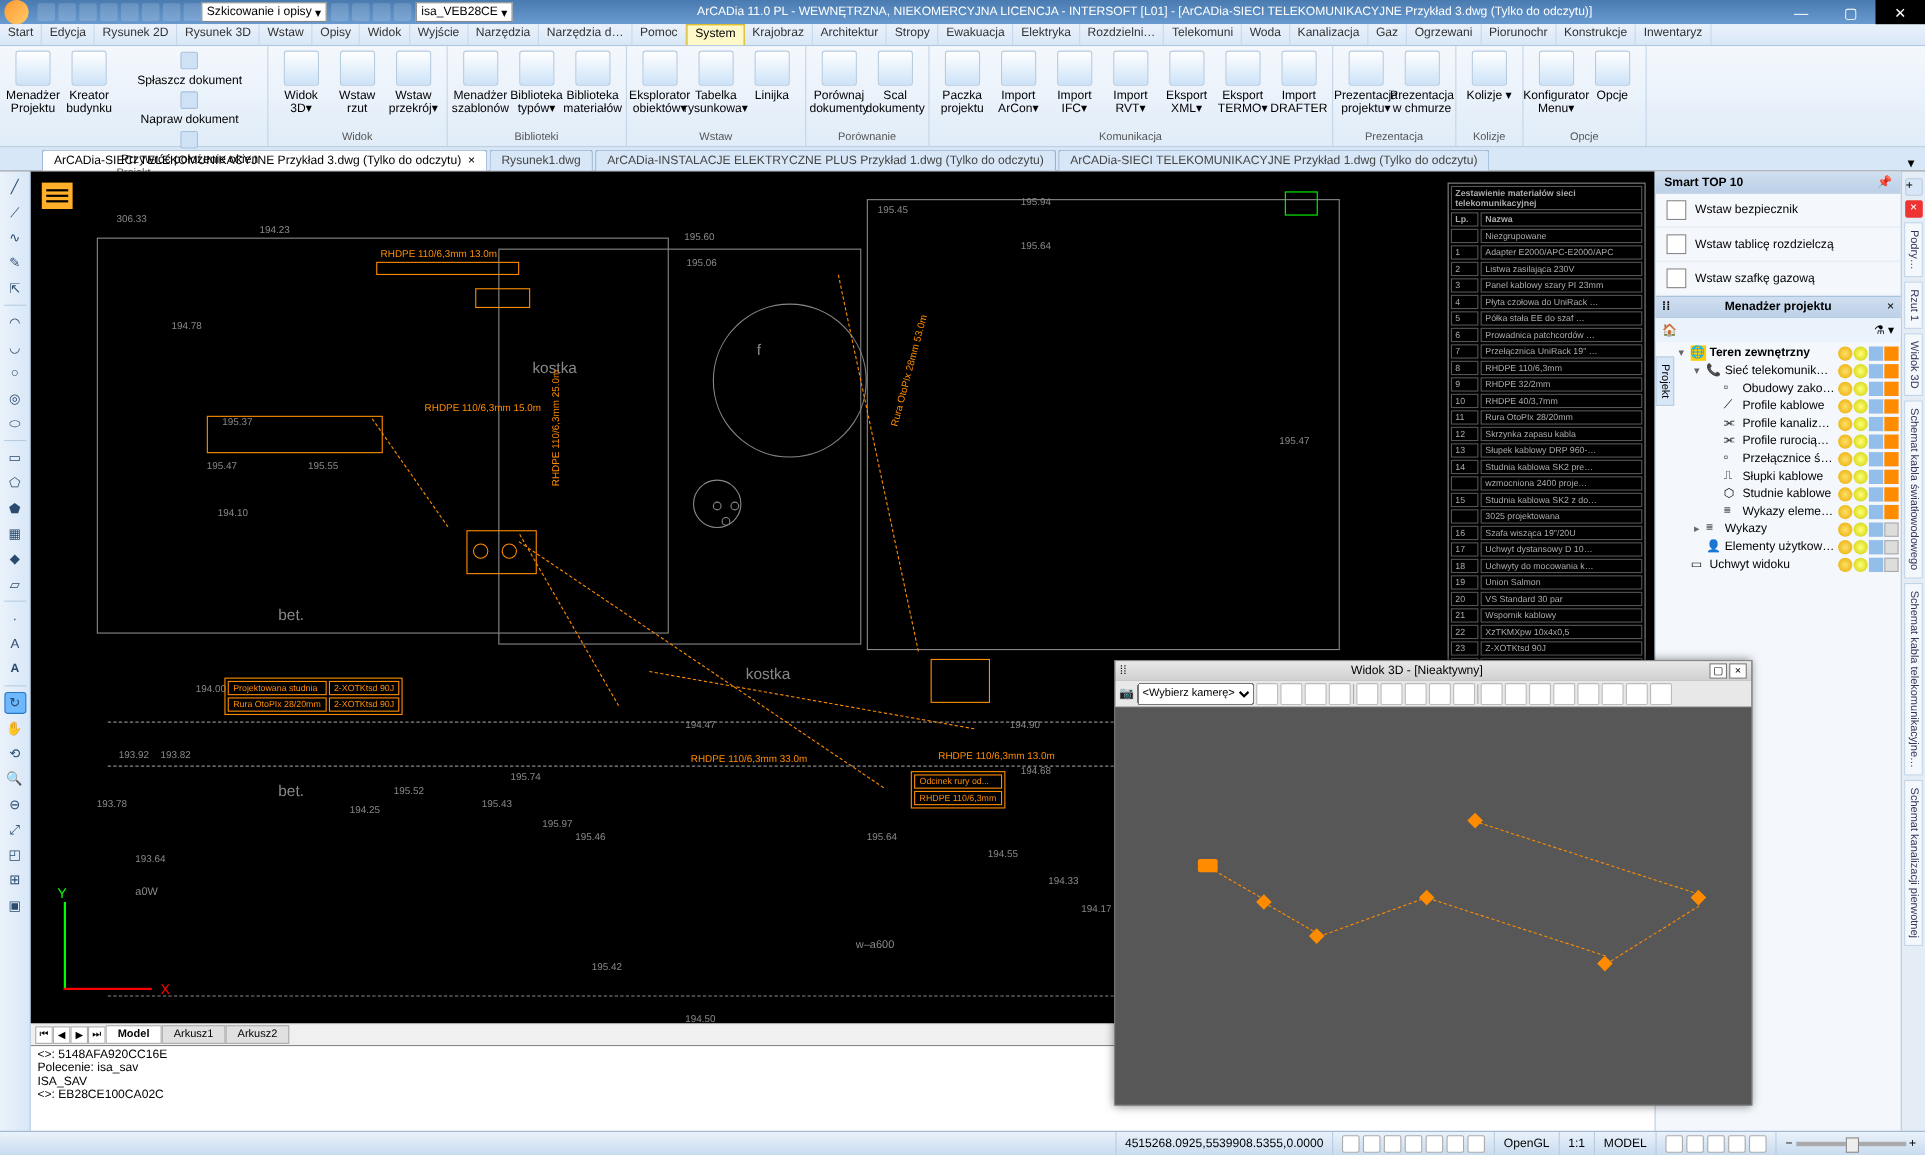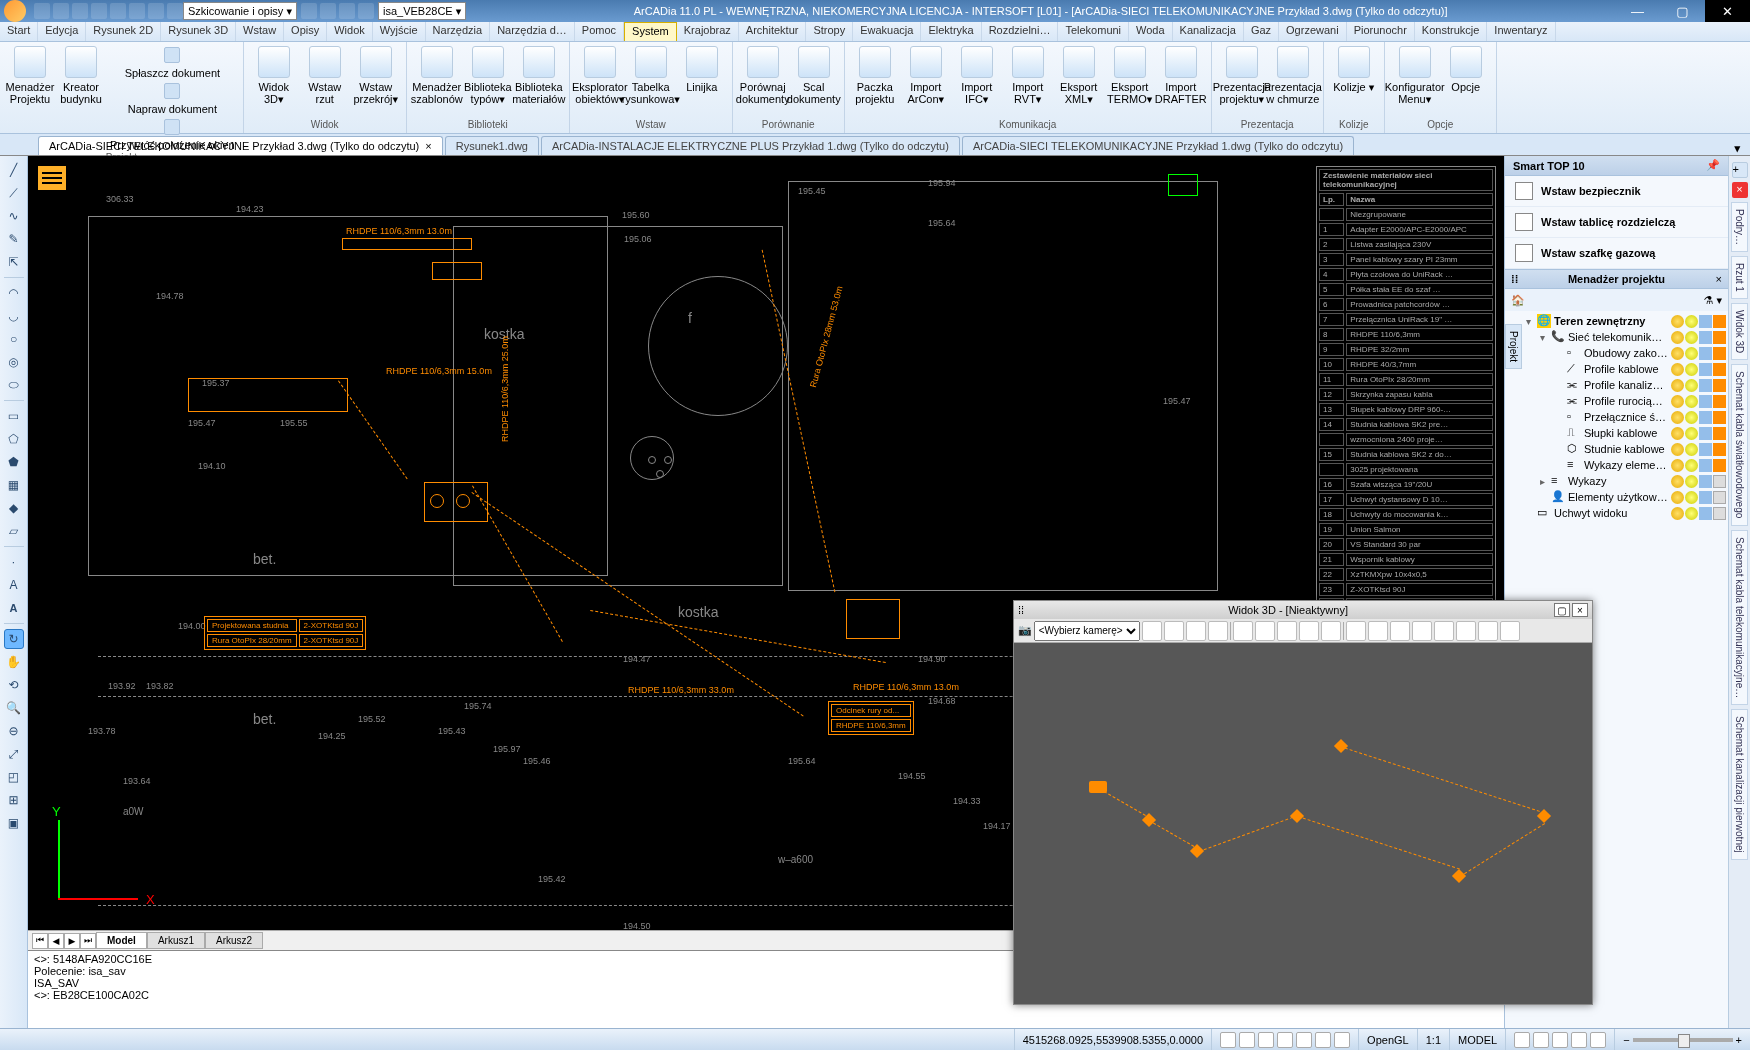--- a/index.html
+++ b/index.html
@@ -68,21 +68,21 @@
 
 .cmdarea{height:78px;background:#fff;border-top:1px solid #888;font-family:Consolas,monospace;font-size:12px;padding:2px 6px;display:flex;flex-direction:column;}
 .cmdarea .hist{flex:1;overflow:hidden;white-space:pre;}
 .cmdprompt{display:flex;border-top:1px solid #ccc;padding-top:1px;}
 .cmdprompt input{flex:1;border:none;outline:none;font-family:Consolas,monospace;font-size:12px;}
 
 
 .rightdock { width:224px; display:flex; flex-direction:column; background:#f4f8fd; border-left:1px solid #a9c2dd;}
 .panelhead { background: linear-gradient(#d0dff0,#bcd0e8); padding:3px 8px; display:flex; align-items:center; justify-content:space-between; font-weight:bold; font-size:12px; border-bottom:1px solid #a9c2dd;}
 .panelhead .x{font-weight:normal;}
-.smarttop .row{display:flex;align-items:center;gap:8px;padding:6px 10px;border-bottom:1px solid #e4ecf6;font-weight:bold;}
+.smarttop .row{display:flex;align-items:center;gap:8px;padding:6px 10px;border-bottom:1px solid #e4ecf6;}
 .smarttop .row .ri{width:18px;height:18px;border:1px solid #888;background:#fff;}
 .projmgr{flex:1;border-top:1px solid #a9c2dd;display:flex;flex-direction:column;position:relative;}
 .projmgr .tb-row{height:22px;display:flex;align-items:center;justify-content:space-between;padding:0 6px;background:#eaf2fb;border-bottom:1px solid #d0dde b;}
 .projmgr .sidecap{position:absolute;left:0;top:54px;writing-mode:vertical-rl;background:#d8e7f7;border:1px solid #b8cce0;padding:6px 2px;font-size:10px;}
 .tree{flex:1;padding:2px 2px 2px 18px;overflow:auto;font-size:11px;}
 .tn{display:flex;align-items:center;gap:3px;padding:1px 0;}
 .tn .exp{width:11px;text-align:center;color:#666;font-size:10px;}
 .tn .ico{width:14px;height:14px;display:inline-block;}
 .tn .txt{flex:1;white-space:nowrap;overflow:hidden;text-overflow:ellipsis;}
 .tn .flags{display:flex;gap:1px;}

